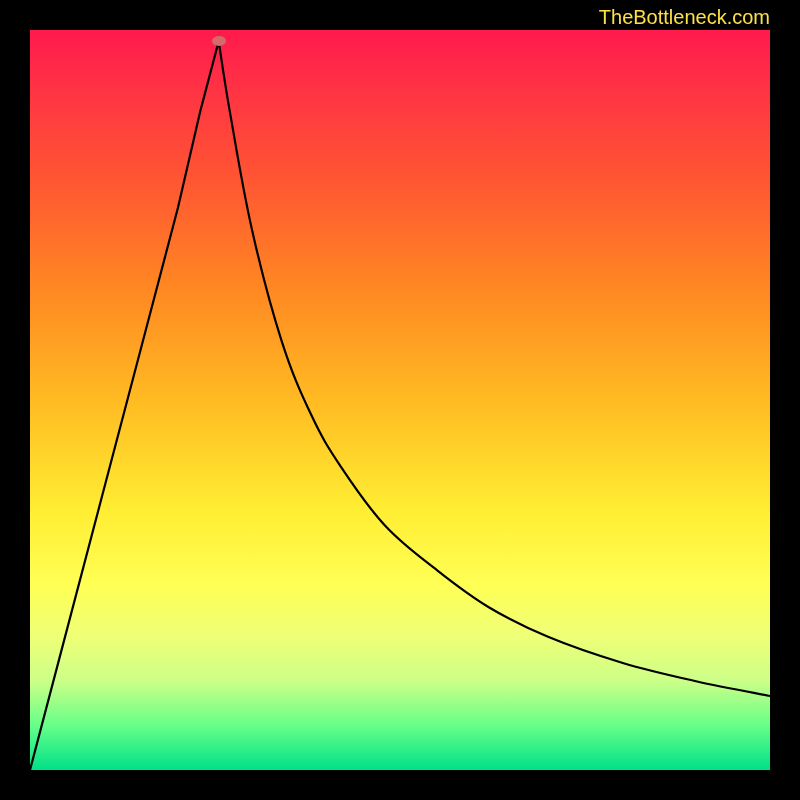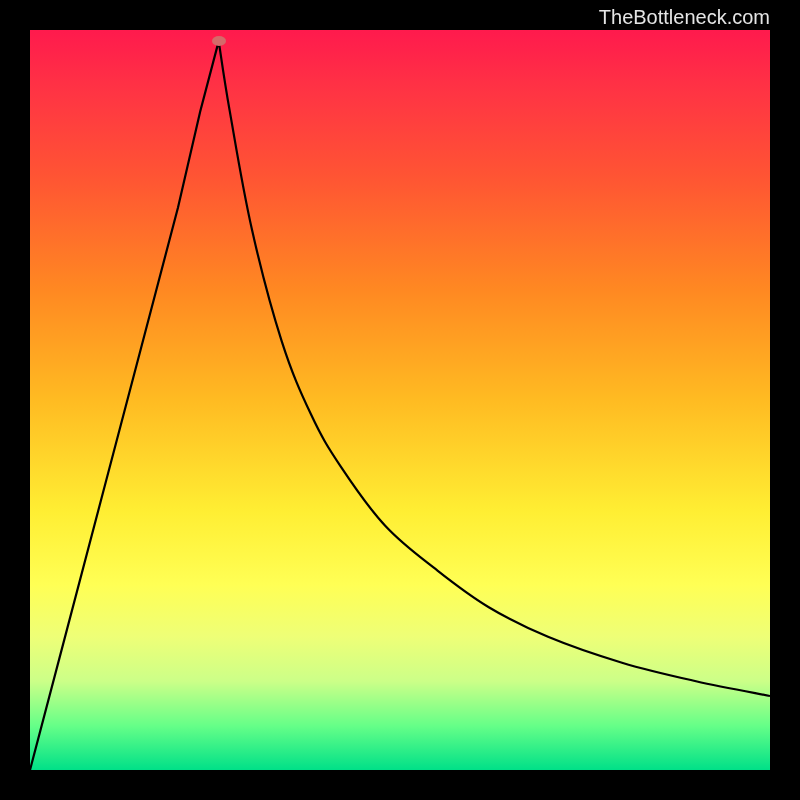--- a/index.html
+++ b/index.html
@@ -21,21 +21,21 @@
       #eeff77 82%,
       #ccff88 88%,
       #66ff88 94%,
       #00e088 100%
     );
   }
   .watermark {
     position: absolute;
     top: 6px;
     right: 30px;
-    color: #e5e5e5;
+    color: #fde047;
     font-size: 20px;
     font-weight: 500;
     z-index: 10;
   }
   svg.curve {
     position: absolute;
     left: 30px;
     top: 30px;
     width: 740px;
     height: 740px;

